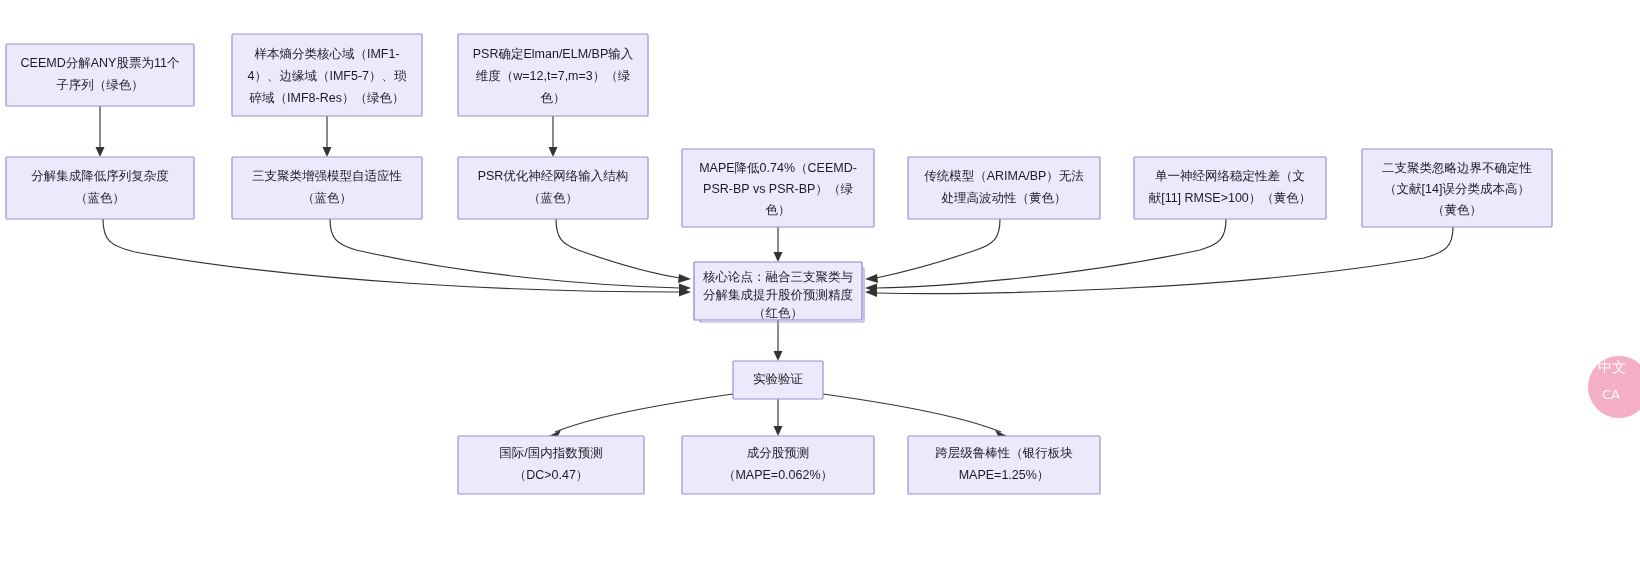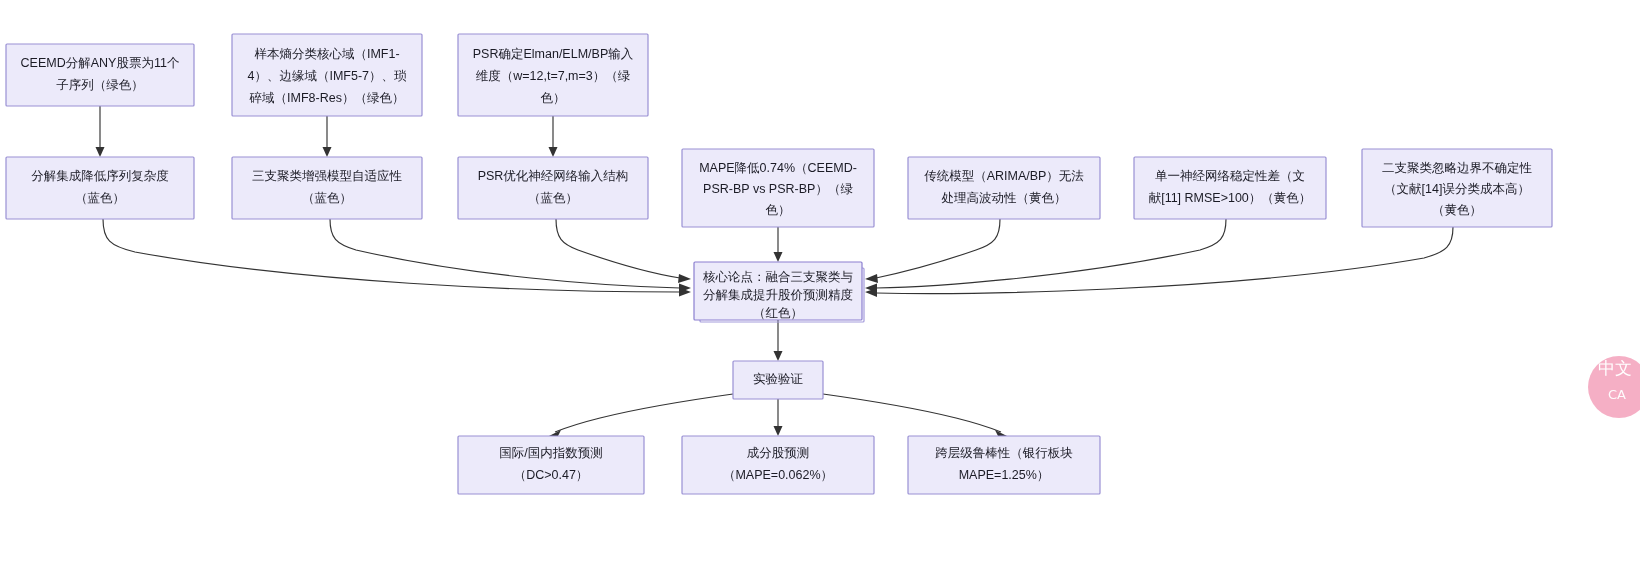--- a/index.html
+++ b/index.html
@@ -59,41 +59,40 @@
     height: 62px;
     border-radius: 50%;
     background: #F4A8C0;
     opacity: 0.92;
   }
   .watermark-text {
     position: absolute;
     right: 6px;
     bottom: 16px;
     color: #ffffff;
-    font-size: 17px;
-    font-family: Liberation Serif, serif;
+    font-size: 14px;
+    font-family: Liberation Sans, sans-serif;
     letter-spacing: 0px;
     line-height: 1;
     white-space: nowrap;
     overflow: hidden;
     width: 36px;
     height: 30px;
   }
   .watermark-sub {
     position: absolute;
     right: 8px;
     bottom: 4px;
     color: #ffffff;
     font-size: 13px;
     font-family: "DejaVu Sans", sans-serif;
     white-space: nowrap;
     overflow: hidden;
     width: 30px;
     opacity: 0.95;
-    text-align: center;
   }
 </style>
 </head>
 <body>
 
 <div id="canvas">
   <svg width="1640" height="574" viewBox="0 0 1640 574" xmlns="http://www.w3.org/2000/svg">
 
     <g>
 

